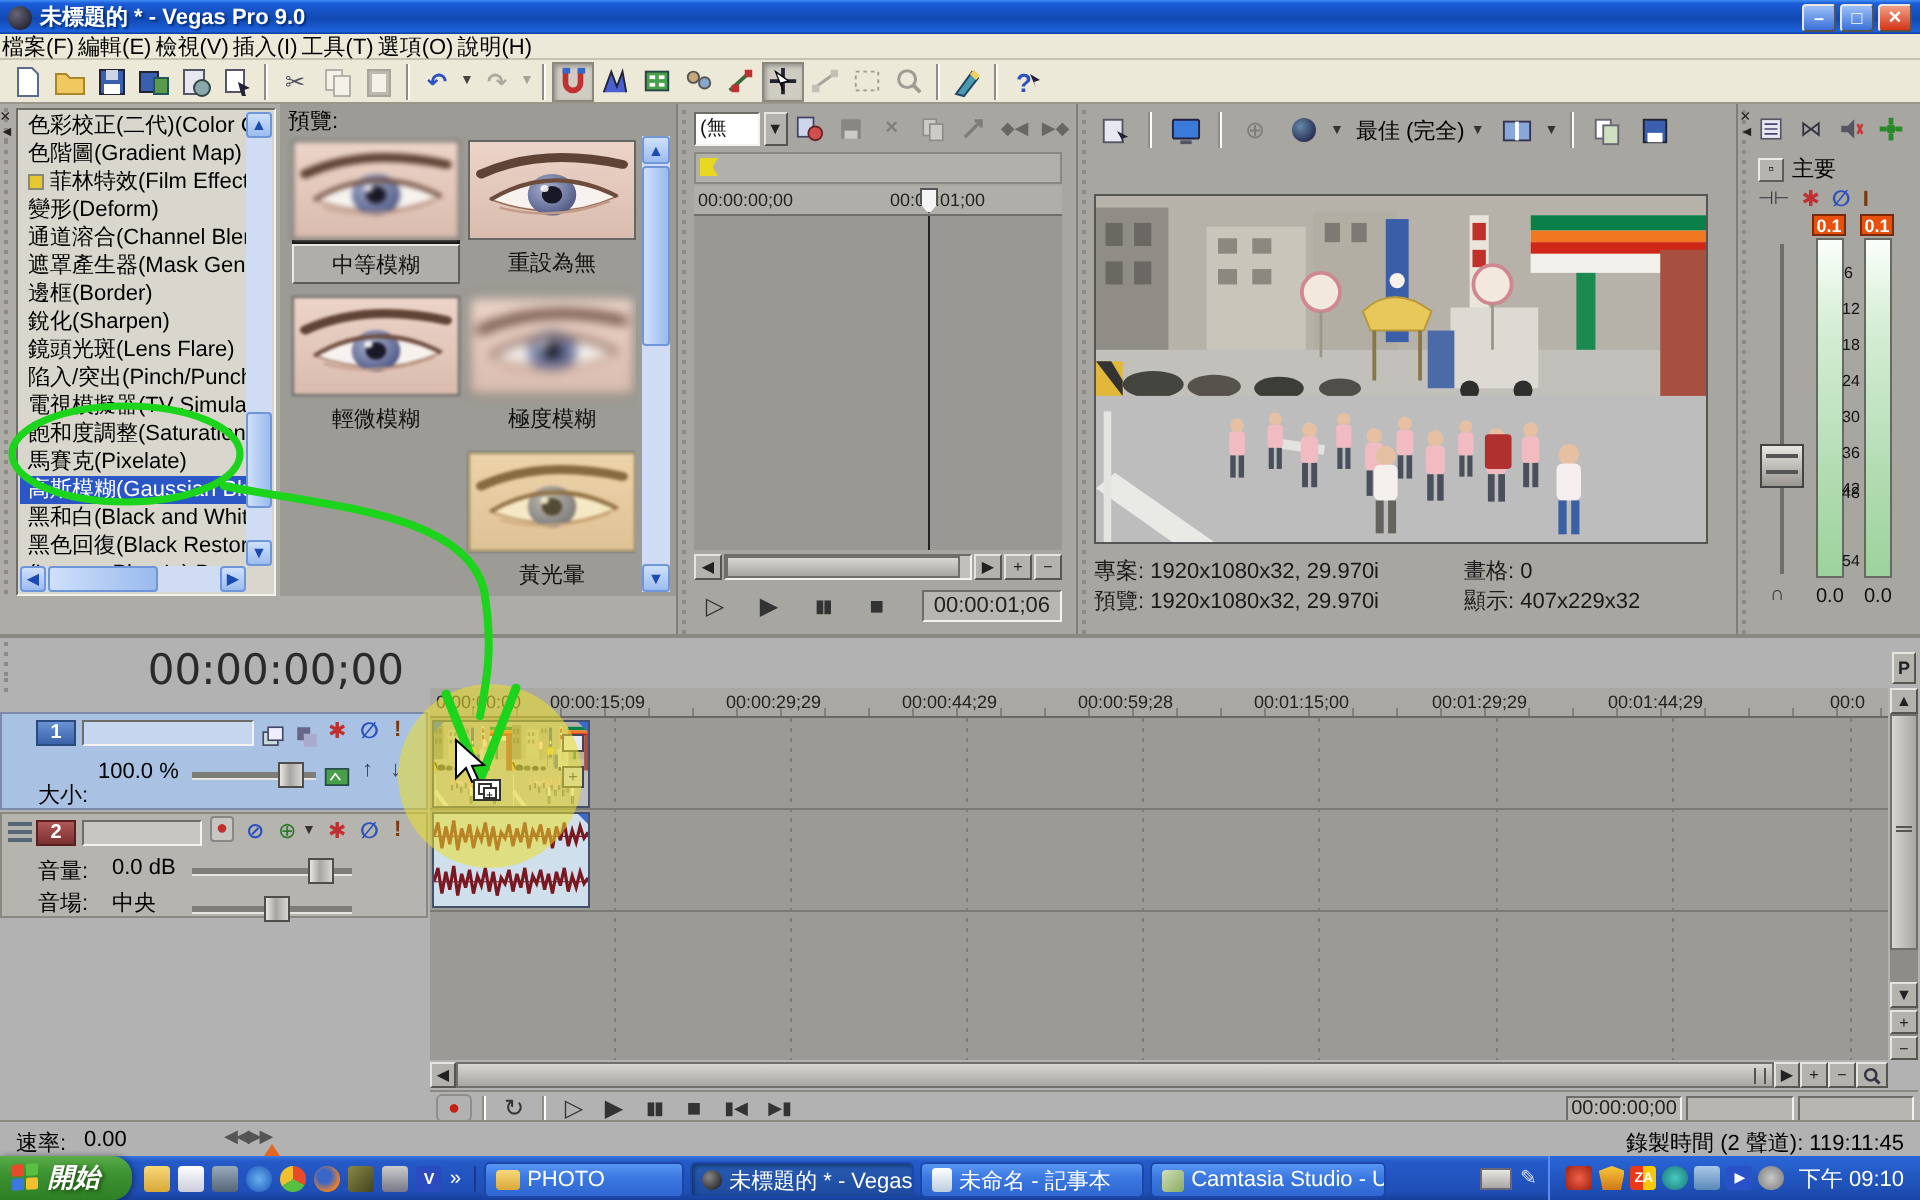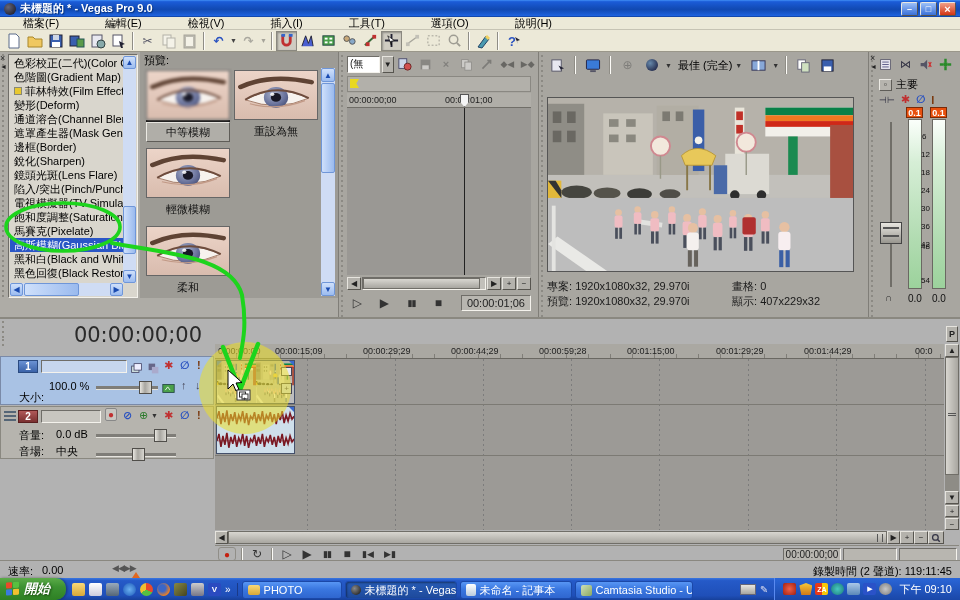--- a/index.html
+++ b/index.html
@@ -8,21 +8,21 @@
 .r{position:absolute}
 .flex{display:flex;align-items:center}
 .bevel-out{border:1px solid;border-color:#eceae4 #5f5d58 #5f5d58 #eceae4}
 .bevel-in{border:1px solid;border-color:#6f6d68 #f4f2ec #f4f2ec #6f6d68}
 .btn3d{background:#b6b4ae;border:1px solid;border-color:#e9e7e1 #55534f #55534f #e9e7e1;display:flex;align-items:center;justify-content:center;font-size:9px;color:#222}
 .tbi{width:21px;height:20px;display:inline-flex;align-items:center;justify-content:center;font-size:12px}
 .tbi.pressed{background:#cfccc2;border:1px solid #8a887f;box-shadow:inset 1px 1px 2px rgba(0,0,0,.3)}
 .tbi.dis{opacity:.42;filter:grayscale(1)}
 .sep{width:2px;height:18px;border-left:1px solid #8f8d86;border-right:1px solid #fdfcf8;margin:0 3px}
 .grip{width:7px;background:repeating-linear-gradient(180deg,#8c8a84 0 2px,transparent 2px 5px);background-size:2px 100%;background-repeat:repeat-y;background-position:2px 18px}
-.menu-item{padding:0 23px;height:12px;display:flex;align-items:center;font-size:11px;color:#000}
+.menu-item{padding:0 1px;height:12px;display:flex;align-items:center;font-size:11px;color:#000}
 .fxrow{height:14px;line-height:14px;padding-left:4px;white-space:nowrap;color:#000;display:flex;align-items:center;gap:3px}
 .fxrow.sel{background:#2a56c6;color:#fff}
 .fxico{display:inline-block;width:8px;height:8px;flex:0 0 8px}
 .tab{height:15px;padding:0 8px;background:#aeaba2;border:1px solid #75736c;border-bottom:none;border-radius:3px 3px 0 0;display:flex;align-items:center;font-size:11px;color:#222}
 .tab.active{background:#c9c6bd;font-weight:bold;color:#000}
 .xpsb-v{background:#cfdcf4}
 .xpbtn{background:linear-gradient(180deg,#cfe0fb,#9cbcf0);border:1px solid #6f96d8;border-radius:2px;color:#1a4bb0;display:flex;align-items:center;justify-content:center;font-size:8px}
 .xpthumb{background:linear-gradient(90deg,#cfe0fb,#9abaee);border:1px solid #6f96d8;border-radius:2px}
 .gsb{background:#b4b2ac;border:1px solid;border-color:#e6e4de #57554f #57554f #e6e4de;display:flex;align-items:center;justify-content:center;font-size:8px;color:#222}
 .hslider{height:3px;background:#7f7d78;box-shadow:0 1px 0 #e6e4de;position:relative}
@@ -384,26 +384,35 @@
             </svg>
           <div style="height:22px;display:flex;align-items:center;justify-content:center;font-size:11px">重設為無</div>
         </div>
 
         <div class="r" style="left:4px;top:80px;width:84px">
           <svg width="84" height="50" viewBox="0 0 88 60" preserveAspectRatio="none" style="display:block;filter:blur(0.7px);border:1px solid #666">
               <use href="#eyeimg"></use>
             </svg>
           <div style="height:22px;display:flex;align-items:center;justify-content:center;font-size:11px">輕微模糊</div>
         </div>
-
-        <div class="r" style="left:4px;top:158px;width:84px">
-          <svg width="84" height="50" viewBox="0 0 88 60" preserveAspectRatio="none" style="display:block;filter:blur(0.5px);border:1px solid #666">
+        <div class="r" style="left:92px;top:80px;width:84px">
+          <svg width="84" height="50" viewBox="0 0 88 60" preserveAspectRatio="none" style="display:block;filter:blur(2.6px);border:1px solid #666">
               <use href="#eyeimg"></use>
             </svg>
-          <div style="height:22px;display:flex;align-items:center;justify-content:center;font-size:11px">柔和</div>
+          <div style="height:22px;display:flex;align-items:center;justify-content:center;font-size:11px">極度模糊</div>
+        </div>
+
+        <div class="r" style="left:92px;top:158px;width:84px">
+          <div style="position:relative">
+            <svg width="84" height="50" viewBox="0 0 88 60" preserveAspectRatio="none" style="display:block;filter:blur(0.9px);border:1px solid #666">
+                <use href="#eyeimg"></use>
+              </svg>
+            <div style="position:absolute;inset:0;background:rgba(240,210,90,.28)"></div>
+          </div>
+          <div style="height:22px;display:flex;align-items:center;justify-content:center;font-size:11px">黃光暈</div>
         </div>
       </div>
 
       <div class="r xpsb-v" style="left:181px;top:16px;width:14px;height:228px">
         <div class="xpbtn r" style="left:0;top:0;width:14px;height:14px">▲</div>
         <div class="xpthumb r" style="left:0;top:15px;width:14px;height:90px"></div>
         <div class="xpbtn r" style="left:0;bottom:0;width:14px;height:14px">▼</div>
       </div>
     </div>
 

